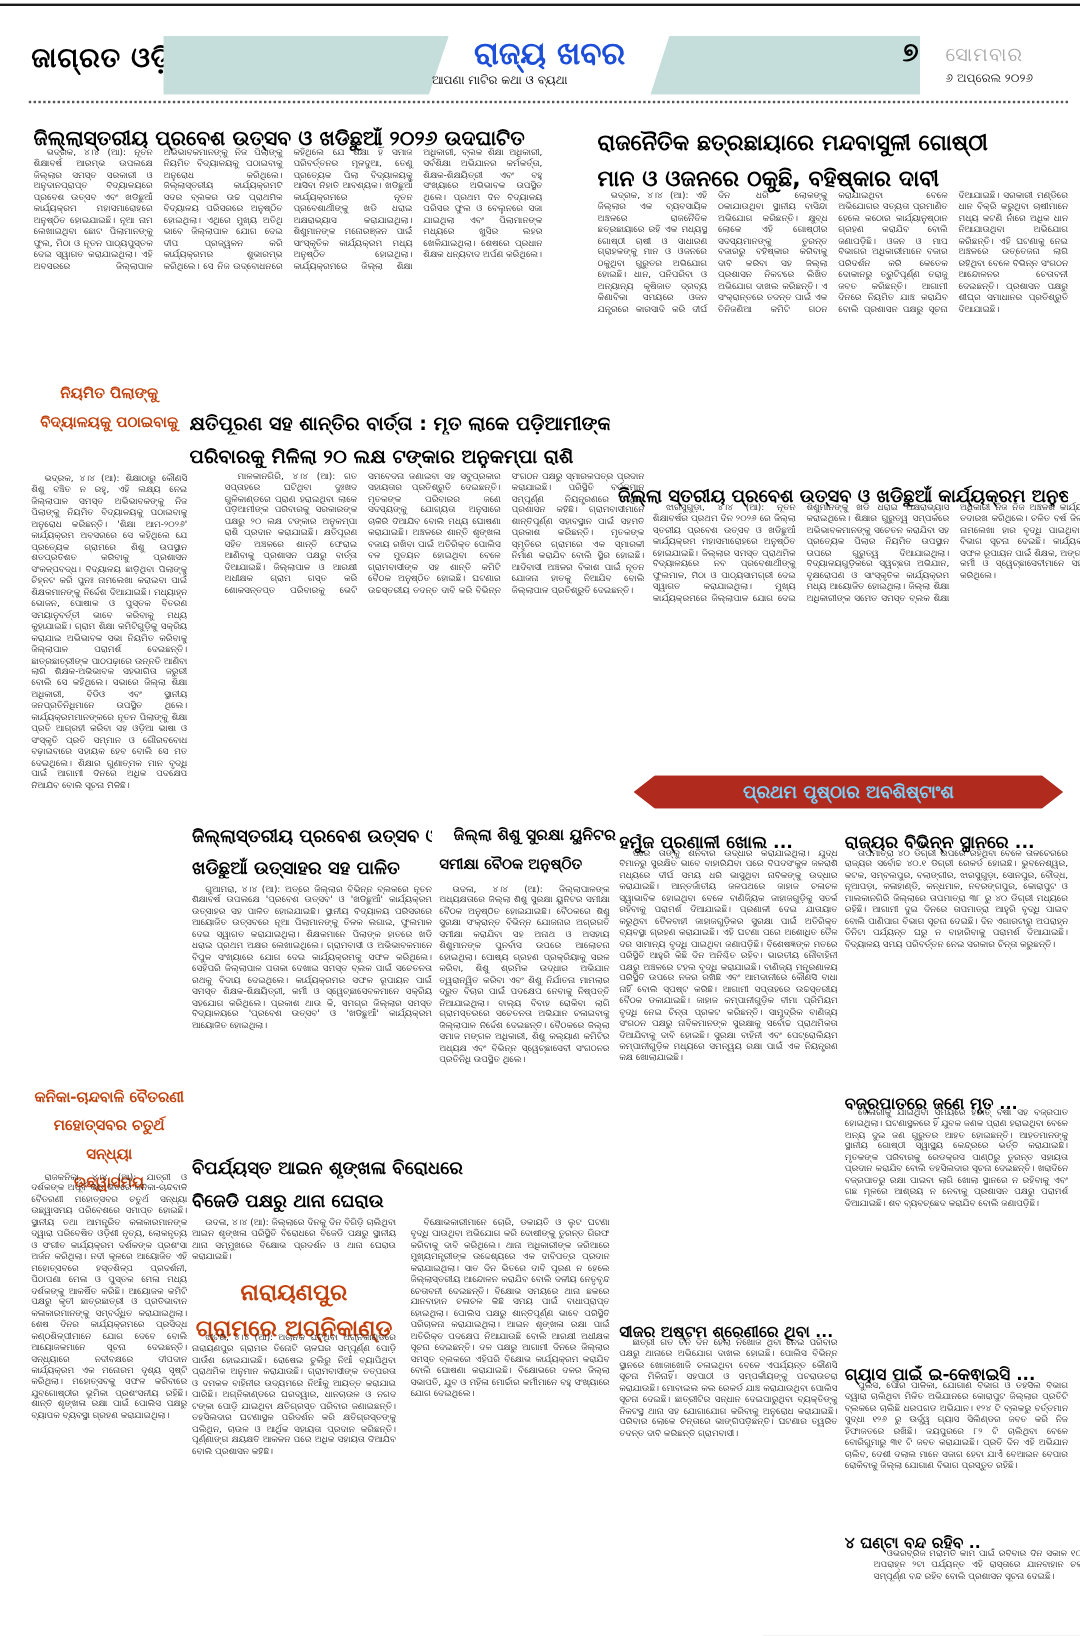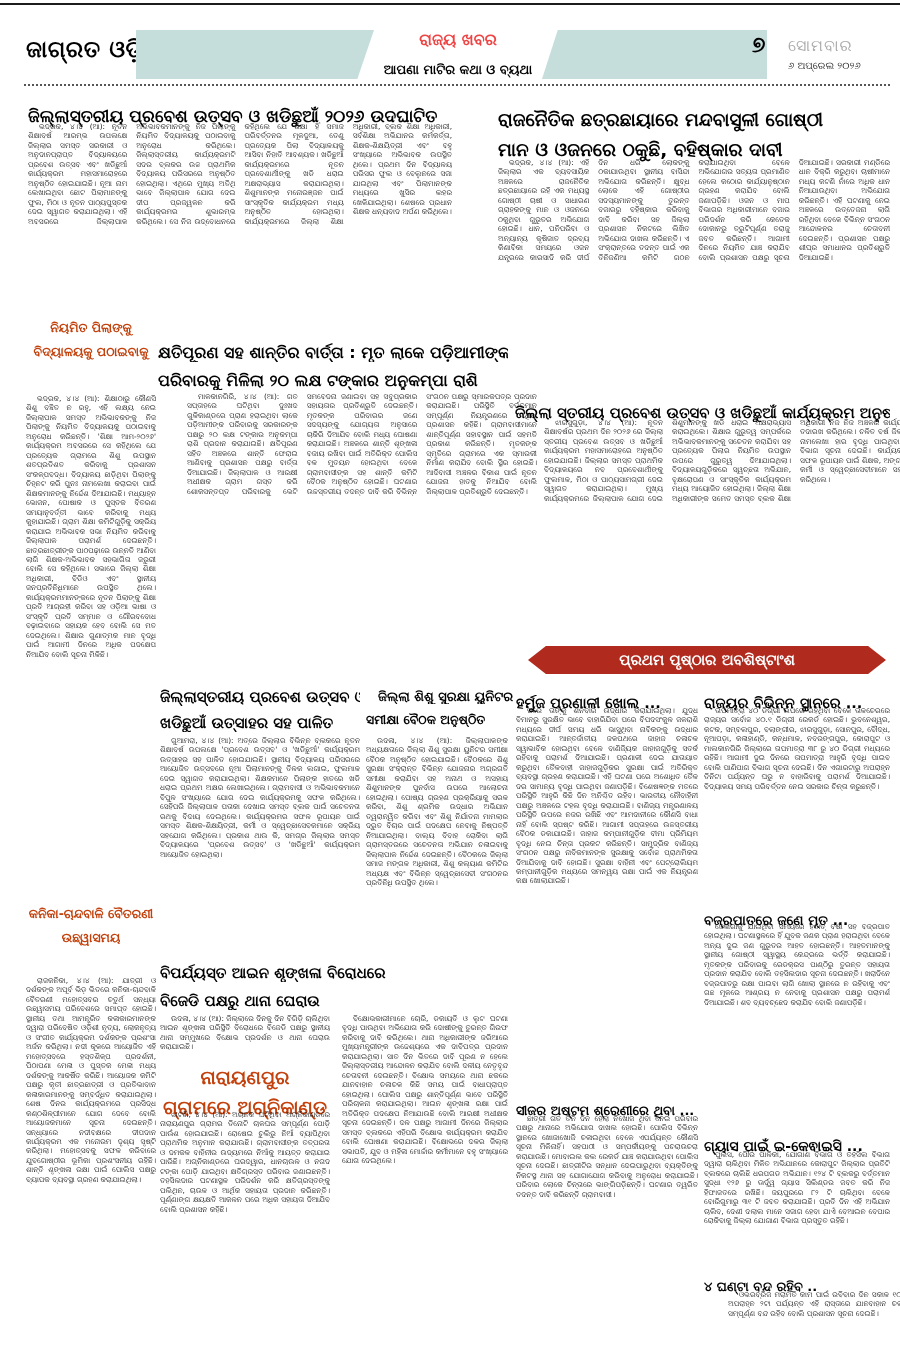--- a/index.html
+++ b/index.html
@@ -4,31 +4,31 @@
 <style>
   html,body{margin:0;padding:0;background:#e9e9e9;}
   .page{position:relative;width:900px;height:1363px;background:#ffffff;margin:0 auto;
         font-family:"DejaVu Sans",sans-serif;color:#111;overflow:hidden;}
   .abs{position:absolute;}
   .topline{position:absolute;left:0;top:3px;width:900px;height:2px;background:#1c1c1c;}
   .paper-name{font-size:23px;font-weight:bold;color:#000;letter-spacing:.5px;white-space:nowrap;}
   .teal{background:var(--teal,#c6dedb);}
   .teal-left{clip-path:polygon(0 0,100% 0,93% 100%,0 100%);}
   .teal-right{clip-path:polygon(7% 0,100% 0,100% 100%,0 100%);}
-  .section-title{font-size:16px;font-weight:bold;color:#ef4444;text-align:center;white-space:nowrap;}
-  .tagline{font-size:13px;color:#000;text-align:center;white-space:nowrap;font-weight:bold;}
+  .section-title{font-size:26px;font-weight:bold;color:#1d4ed8;text-align:center;white-space:nowrap;}
+  .tagline{font-size:10px;color:#000;white-space:nowrap;}
   .page-number{font-size:22px;font-weight:bold;color:#000;}
   .day{font-size:16px;color:var(--day_gray,#a9a9a9);letter-spacing:1px;white-space:nowrap;}
   .pdate{font-size:10px;color:#222;white-space:nowrap;}
   .dotted-rule{border-top:2px dotted #555;height:0;}
   .hl{font-weight:bold;color:#000;text-align:left;line-height:1.2;white-space:nowrap;overflow:hidden;}
   .body{font-size:7.4px;line-height:1.28;text-align:justify;overflow:hidden;color:#1a1a1a;text-indent:11px;}
   .cols4{column-count:4;column-gap:9px;}
   .cols3{column-count:3;column-gap:9px;margin-left:29px;}
-  .banner{background:var(--banner_red,#b02a1e);color:#ffffff;font-weight:bold;font-size:15px;
+  .banner{background:var(--banner_red,#b02a1e);color:#7dd3fc;font-weight:bold;font-size:15px;
           display:flex;align-items:center;justify-content:center;
           clip-path:polygon(0 50%,5% 0,95% 0,100% 50%,95% 100%,5% 100%);white-space:nowrap;overflow:hidden;}
   .subhead{font-weight:bold;color:#c2410c;text-align:center;line-height:1.9;overflow:hidden;}
 </style>
 </head>
 <body>
 
 <div class="page">
 
   <div class="topline"></div>
@@ -57,20 +57,21 @@
   </section>
 
   <section>
     <div class="abs subhead" style="left:26px;top:316px;width:130px;font-size:12.5px;">
       <div>ନିୟମିତ ପିଲାଙ୍କୁ</div>
       <div>ବିଦ୍ୟାଳୟକୁ ପଠାଇବାକୁ</div>
     </div>
     <div class="abs body" style="left:26px;top:394px;width:130px;height:502px;">ଭଦ୍ରକ, ୪।୪ (ଆ): ଶିକ୍ଷାଠାରୁ କୌଣସି ଶିଶୁ ବଞ୍ଚିତ ନ ରହୁ, ଏହି ଲକ୍ଷ୍ୟ ନେଇ ଜିଲ୍ଲାପାଳ ସମସ୍ତ ଅଭିଭାବକଙ୍କୁ ନିଜ ପିଲାଙ୍କୁ ନିୟମିତ ବିଦ୍ୟାଳୟକୁ ପଠାଇବାକୁ ଅନୁରୋଧ କରିଛନ୍ତି। 'ଶିକ୍ଷା ଆମ-୨୦୨୬' କାର୍ଯ୍ୟକ୍ରମ ଅବସରରେ ସେ କହିଥିଲେ ଯେ ପ୍ରତ୍ୟେକ ଗ୍ରାମରେ ଶିଶୁ ଉପସ୍ଥାନ ଶତପ୍ରତିଶତ କରିବାକୁ ପ୍ରଶାସନ ସଂକଳ୍ପବଦ୍ଧ। ବିଦ୍ୟାଳୟ ଛାଡ଼ିଥିବା ପିଲାଙ୍କୁ ଚିହ୍ନଟ କରି ପୁନଃ ନାମଲେଖା କରାଇବା ପାଇଁ ଶିକ୍ଷକମାନଙ୍କୁ ନିର୍ଦ୍ଦେଶ ଦିଆଯାଇଛି। ମଧ୍ୟାହ୍ନ ଭୋଜନ, ପୋଷାକ ଓ ପୁସ୍ତକ ବିତରଣ ସମୟାନୁବର୍ତ୍ତୀ ଭାବେ କରିବାକୁ ମଧ୍ୟ କୁହାଯାଇଛି। ଗ୍ରାମ ଶିକ୍ଷା କମିଟିଗୁଡ଼ିକୁ ସକ୍ରିୟ କରାଯାଇ ଅଭିଭାବକ ସଭା ନିୟମିତ କରିବାକୁ ଜିଲ୍ଲାପାଳ ପରାମର୍ଶ ଦେଇଛନ୍ତି। ଛାତ୍ରଛାତ୍ରୀଙ୍କ ପାଠପଢ଼ାରେ ଉନ୍ନତି ଆଣିବା ଲାଗି ଶିକ୍ଷକ-ଅଭିଭାବକ ସହଭାଗିତା ଜରୁରୀ ବୋଲି ସେ କହିଥିଲେ। ସଭାରେ ଜିଲ୍ଲା ଶିକ୍ଷା ଅଧିକାରୀ, ବିଡିଓ ଏବଂ ସ୍ଥାନୀୟ ଜନପ୍ରତିନିଧିମାନେ ଉପସ୍ଥିତ ଥିଲେ। କାର୍ଯ୍ୟକ୍ରମମାନଙ୍କରେ ନୂତନ ପିଲାଙ୍କୁ ଶିକ୍ଷା ପ୍ରତି ଆଗ୍ରହୀ କରିବା ସହ ଓଡ଼ିଆ ଭାଷା ଓ ସଂସ୍କୃତି ପ୍ରତି ସମ୍ମାନ ଓ ଗୌରବବୋଧ ବଢ଼ାଇବାରେ ସହାୟକ ହେବ ବୋଲି ସେ ମତ ଦେଇଥିଲେ। ଶିକ୍ଷାର ଗୁଣାତ୍ମକ ମାନ ବୃଦ୍ଧି ପାଇଁ ଆଗାମୀ ଦିନରେ ଅଧିକ ପଦକ୍ଷେପ ନିଆଯିବ ବୋଲି ସୂଚନା ମିଳିଛି।</div>
     <div class="abs subhead" style="left:26px;top:902px;width:130px;font-size:12.5px;">
       <div>କନିକା-ଚାନ୍ଦବାଳି ବୈତରଣୀ</div>
+      <div>ମହୋତ୍ସବର ଚତୁର୍ଥ ସନ୍ଧ୍ୟା</div>
       <div>ଉଛ୍ୱାସମୟ</div>
     </div>
     <div class="abs body" style="left:26px;top:976px;width:130px;height:364px;">ରାଜକନିକା, ୪।୪ (ଆ): ଯାତ୍ରୀ ଓ ଦର୍ଶକଙ୍କ ଅପୂର୍ବ ଭିଡ଼ ଭିତରେ କନିକା-ଚାନ୍ଦବାଳି ବୈତରଣୀ ମହୋତ୍ସବର ଚତୁର୍ଥ ସନ୍ଧ୍ୟା ଉଛ୍ୱାସମୟ ପରିବେଶରେ ସମାପ୍ତ ହୋଇଛି। ସ୍ଥାନୀୟ ତଥା ଆମନ୍ତ୍ରିତ କଳାକାରମାନଙ୍କ ଦ୍ୱାରା ପରିବେଷିତ ଓଡ଼ିଶୀ ନୃତ୍ୟ, ଲୋକନୃତ୍ୟ ଓ ସଂଗୀତ କାର୍ଯ୍ୟକ୍ରମ ଦର୍ଶକଙ୍କ ପ୍ରଶଂସା ଅର୍ଜନ କରିଥିଲା। ନଦୀ କୂଳରେ ଆୟୋଜିତ ଏହି ମହୋତ୍ସବରେ ହସ୍ତଶିଳ୍ପ ପ୍ରଦର୍ଶନୀ, ପିଠାପଣା ମେଳା ଓ ପୁସ୍ତକ ମେଳା ମଧ୍ୟ ଦର୍ଶକଙ୍କୁ ଆକର୍ଷିତ କରିଛି। ଆୟୋଜକ କମିଟି ପକ୍ଷରୁ କୃତୀ ଛାତ୍ରଛାତ୍ରୀ ଓ ପ୍ରତିଭାବାନ କଳାକାରମାନଙ୍କୁ ସମ୍ବର୍ଦ୍ଧିତ କରାଯାଇଥିଲା। ଶେଷ ଦିନର କାର୍ଯ୍ୟକ୍ରମରେ ପ୍ରସିଦ୍ଧ କଣ୍ଠଶିଳ୍ପୀମାନେ ଯୋଗ ଦେବେ ବୋଲି ଆୟୋଜକମାନେ ସୂଚନା ଦେଇଛନ୍ତି। ସନ୍ଧ୍ୟାରେ ନଦୀବକ୍ଷରେ ଦୀପଦାନ କାର୍ଯ୍ୟକ୍ରମ ଏକ ମନୋରମ ଦୃଶ୍ୟ ସୃଷ୍ଟି କରିଥିଲା। ମହୋତ୍ସବକୁ ସଫଳ କରିବାରେ ଯୁବଗୋଷ୍ଠୀର ଭୂମିକା ପ୍ରଶଂସନୀୟ ରହିଛି। ଶାନ୍ତି ଶୃଙ୍ଖଳା ରକ୍ଷା ପାଇଁ ପୋଲିସ ପକ୍ଷରୁ ବ୍ୟାପକ ବ୍ୟବସ୍ଥା ଗ୍ରହଣ କରାଯାଇଥିଲା।</div>
   </section>
 
   <section>
     <h2 class="abs hl" style="left:158px;top:330px;width:350px;font-size:16px;">କ୍ଷତିପୂରଣ ସହ ଶାନ୍ତିର ବାର୍ତ୍ତା : ମୃତ ଲାକେ ପଡ଼ିଆମୀଙ୍କ</h2>
     <h2 class="abs hl" style="left:158px;top:358px;width:350px;font-size:16px;">ପରିବାରକୁ ମିଳିଲା ୨୦ ଲକ୍ଷ ଟଙ୍କାର ଅନୁକମ୍ପା ରାଶି</h2>
     <div class="abs body cols3" style="left:158px;top:392px;width:350px;height:260px;">ମାଳକାନଗିରି, ୪।୪ (ଆ): ଗତ ସପ୍ତାହରେ ଘଟିଥିବା ଦୁଃଖଦ ଗୁଳିକାଣ୍ଡରେ ପ୍ରାଣ ହରାଇଥିବା ଲାକେ ପଡ଼ିଆମୀଙ୍କ ପରିବାରକୁ ସରକାରଙ୍କ ପକ୍ଷରୁ ୨୦ ଲକ୍ଷ ଟଙ୍କାର ଅନୁକମ୍ପା ରାଶି ପ୍ରଦାନ କରାଯାଇଛି। କ୍ଷତିପୂରଣ ସହିତ ଅଞ୍ଚଳରେ ଶାନ୍ତି ଫେରାଇ ଆଣିବାକୁ ପ୍ରଶାସନ ପକ୍ଷରୁ ବାର୍ତ୍ତା ଦିଆଯାଇଛି। ଜିଲ୍ଲାପାଳ ଓ ଆରକ୍ଷୀ ଅଧୀକ୍ଷକ ଗ୍ରାମ ଗସ୍ତ କରି ଶୋକସନ୍ତପ୍ତ ପରିବାରକୁ ଭେଟି ସମବେଦନା ଜଣାଇବା ସହ ସବୁପ୍ରକାର ସହାୟତାର ପ୍ରତିଶ୍ରୁତି ଦେଇଛନ୍ତି। ମୃତକଙ୍କ ପରିବାରର ଜଣେ ସଦସ୍ୟଙ୍କୁ ଯୋଗ୍ୟତା ଅନୁସାରେ ଚାକିରି ଦିଆଯିବ ବୋଲି ମଧ୍ୟ ଘୋଷଣା କରାଯାଇଛି। ଅଞ୍ଚଳରେ ଶାନ୍ତି ଶୃଙ୍ଖଳା ବଜାୟ ରଖିବା ପାଇଁ ଅତିରିକ୍ତ ପୋଲିସ ବଳ ମୁତୟନ ହୋଇଥିବା ବେଳେ ଗ୍ରାମବାସୀଙ୍କ ସହ ଶାନ୍ତି କମିଟି ବୈଠକ ଅନୁଷ୍ଠିତ ହୋଇଛି। ଘଟଣାର ଉଚ୍ଚସ୍ତରୀୟ ତଦନ୍ତ ଦାବି କରି ବିଭିନ୍ନ ସଂଗଠନ ପକ୍ଷରୁ ସ୍ମାରକପତ୍ର ପ୍ରଦାନ କରାଯାଇଛି। ପରିସ୍ଥିତି ବର୍ତ୍ତମାନ ସମ୍ପୂର୍ଣ୍ଣ ନିୟନ୍ତ୍ରଣରେ ଥିବା ପ୍ରଶାସନ କହିଛି। ଗ୍ରାମବାସୀମାନେ ଶାନ୍ତିପୂର୍ଣ୍ଣ ସହାବସ୍ଥାନ ପାଇଁ ସହମତି ପ୍ରକାଶ କରିଛନ୍ତି। ମୃତକଙ୍କ ସ୍ମୃତିରେ ଗ୍ରାମରେ ଏକ ସ୍ମାରକୀ ନିର୍ମାଣ କରାଯିବ ବୋଲି ସ୍ଥିର ହୋଇଛି। ଆଦିବାସୀ ଅଞ୍ଚଳର ବିକାଶ ପାଇଁ ନୂତନ ଯୋଜନା ହାତକୁ ନିଆଯିବ ବୋଲି ଜିଲ୍ଲାପାଳ ପ୍ରତିଶ୍ରୁତି ଦେଇଛନ୍ତି।</div>
   </section>

